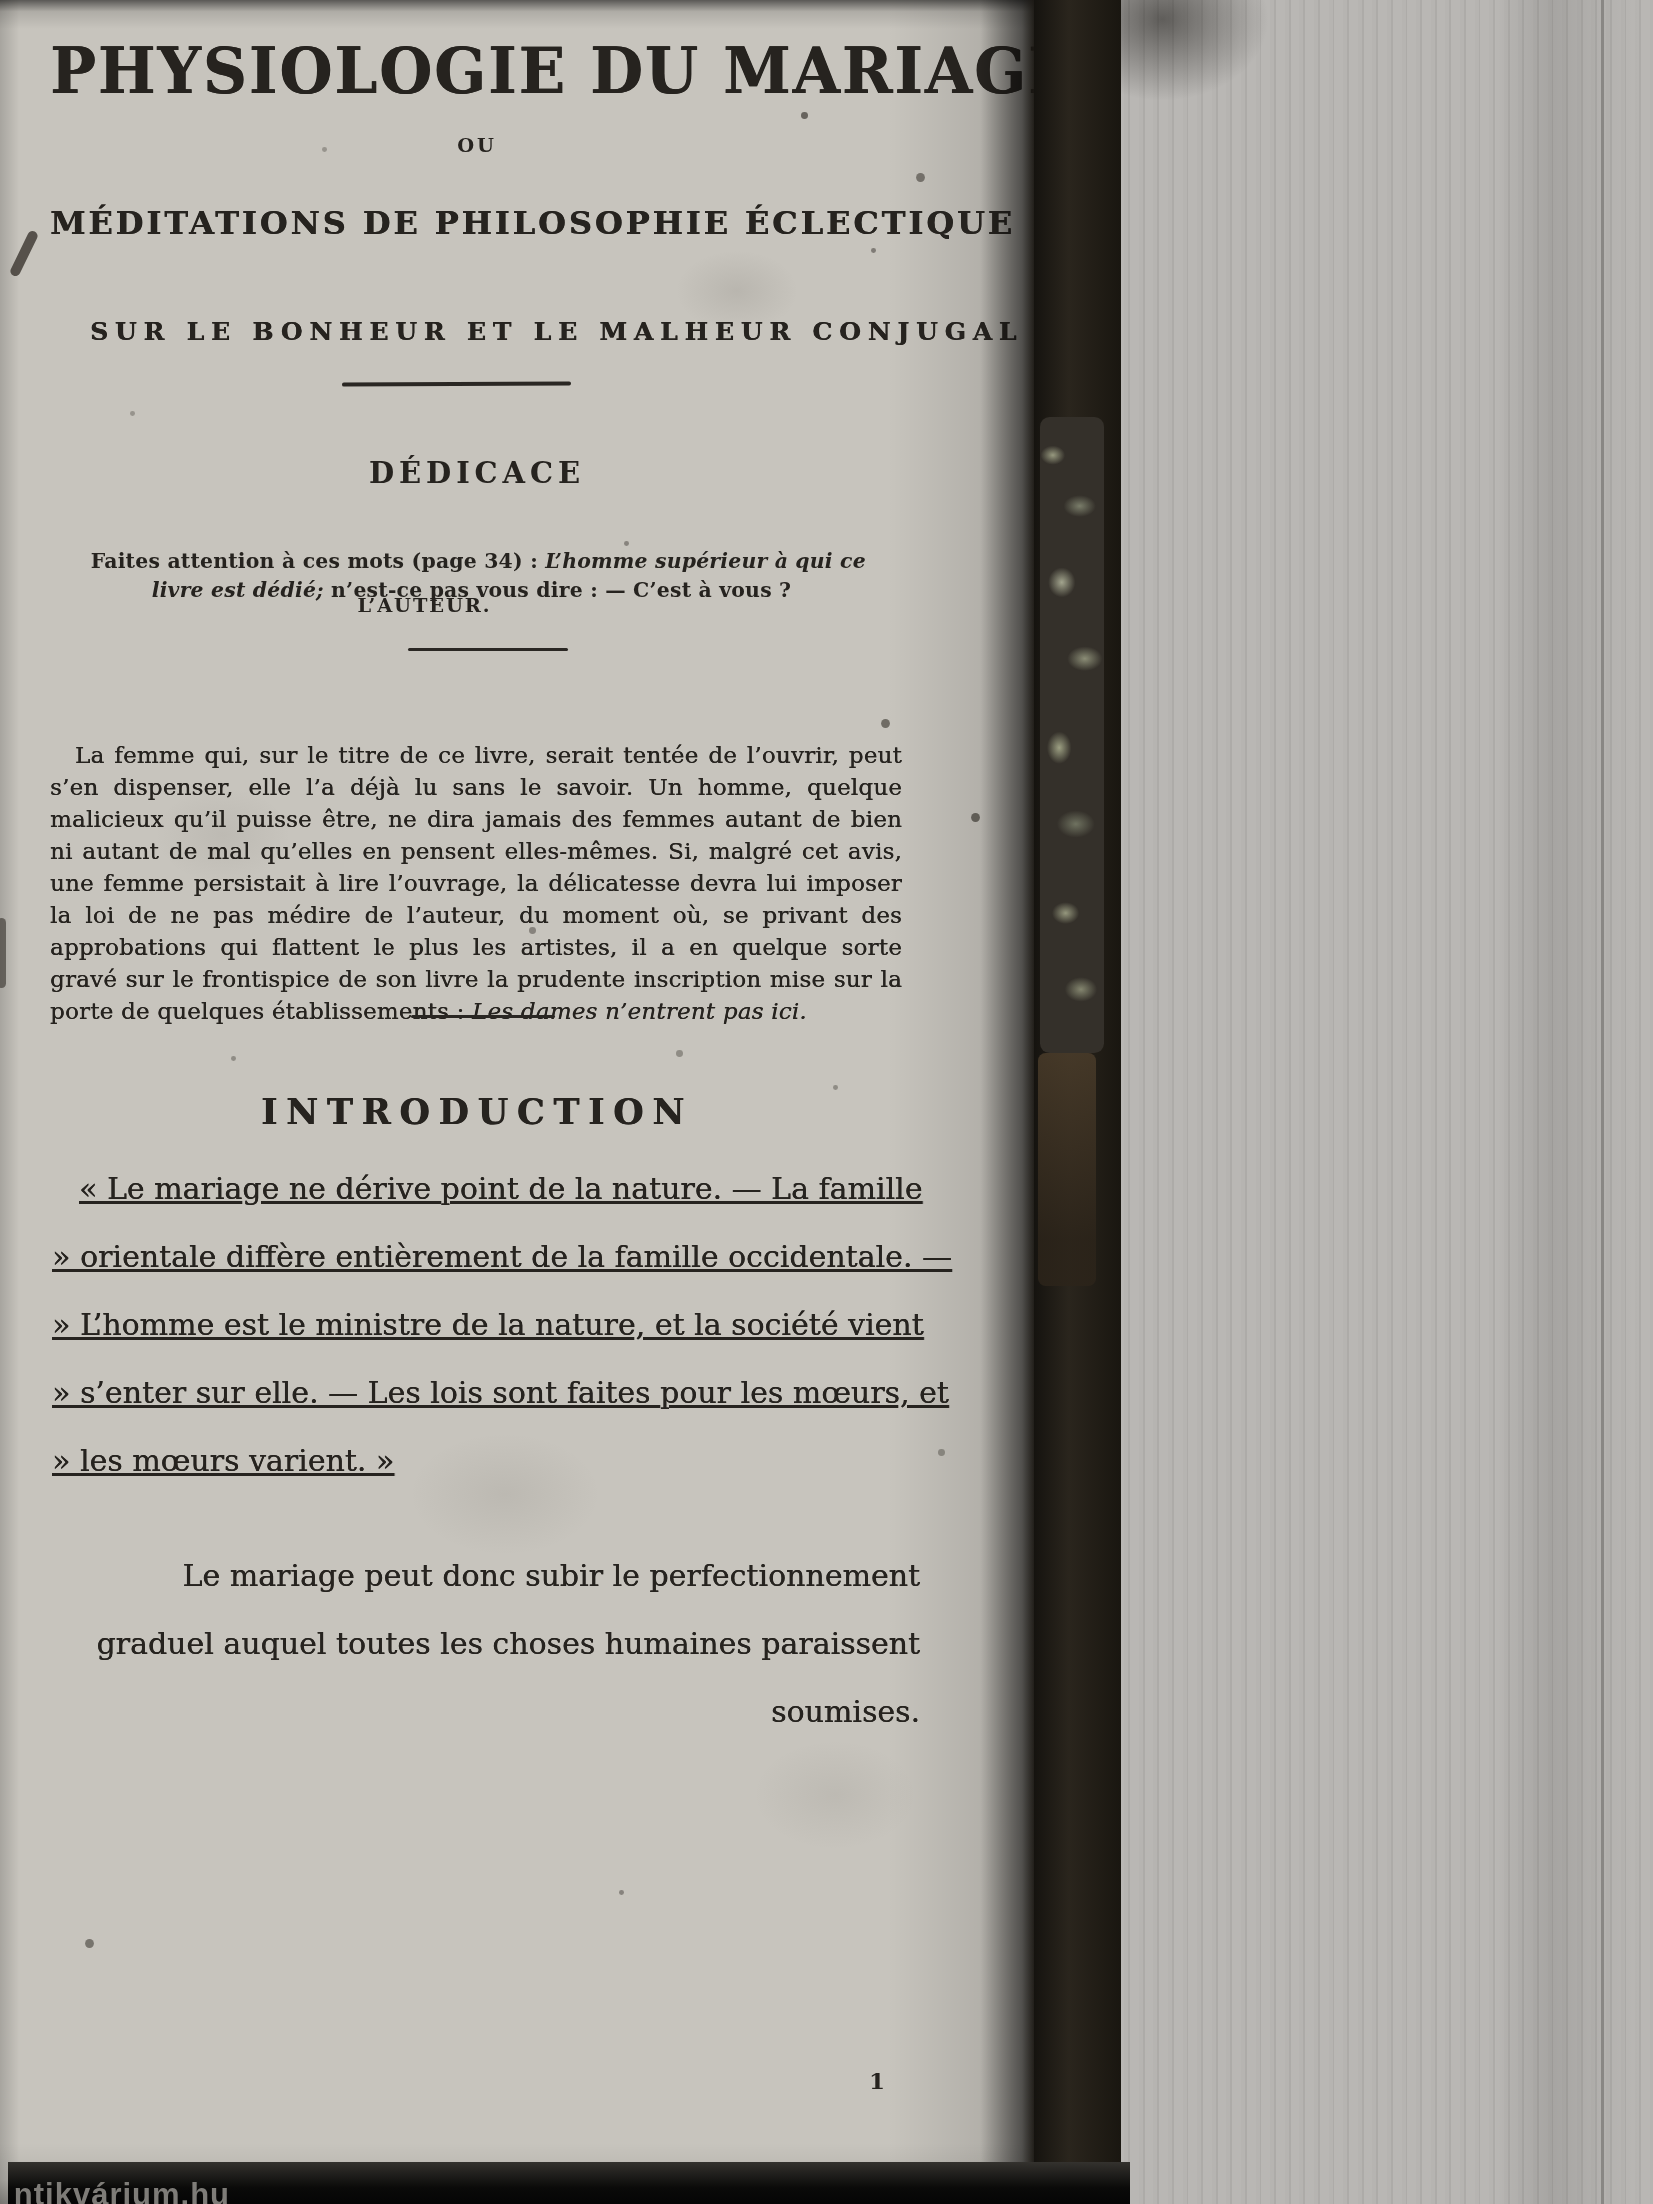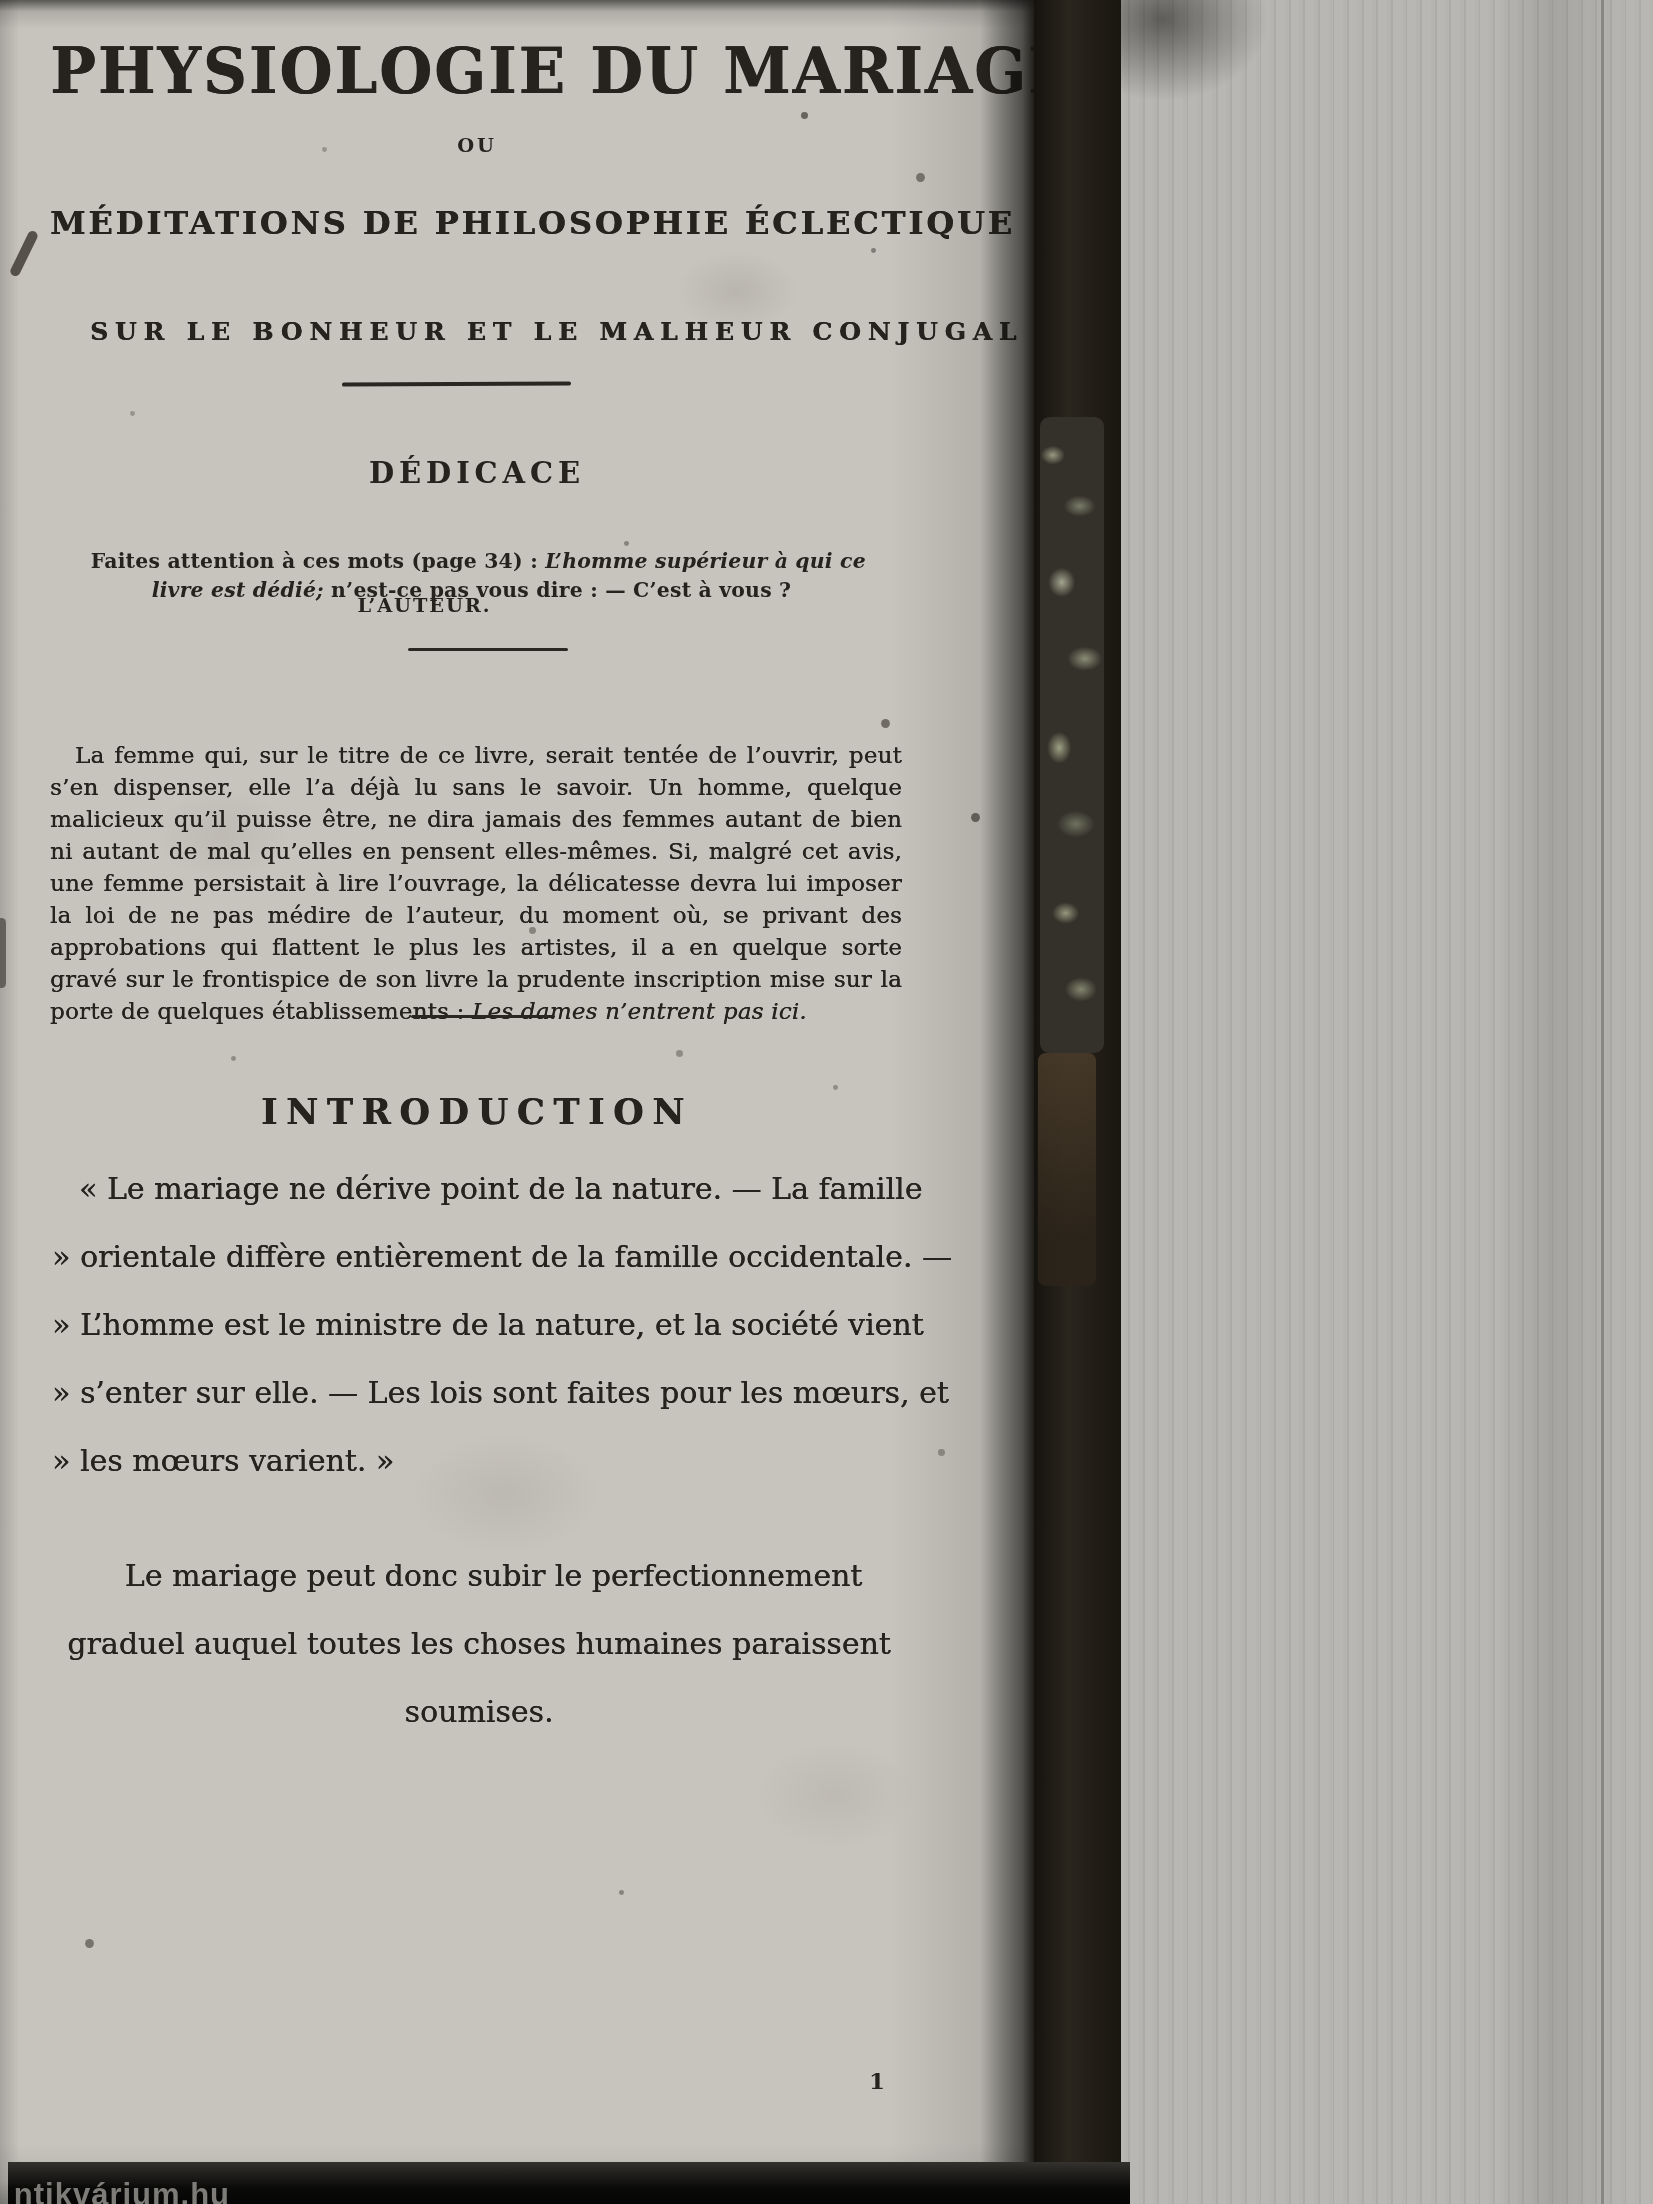--- a/index.html
+++ b/index.html
@@ -127,25 +127,25 @@
   }
   .ded-text i{font-weight:bold;}
   .signature{left:50px;top:594px;width:749px;text-align:center;font-size:19.4px;font-weight:bold;letter-spacing:1.9px;}
   .foreword{
     left:50px;top:716px;width:852px;font-size:23px;line-height:32px;
     text-align:justify;text-indent:25px;letter-spacing:0.2px;
     text-shadow:0.3px 0 0 currentColor;
   }
   .intro-h{top:1091px;font-size:35px;font-weight:bold;letter-spacing:8.7px;text-shadow:0.4px 0 0 currentColor;}
   .quote{left:52px;top:1155px;width:860px;font-size:30px;line-height:68px;text-shadow:0.3px 0 0 currentColor;}
-  .quote .qline{white-space:nowrap;}
+  .quote .qline{white-space:nowrap;text-decoration:underline;}
   .quote .qline:first-child{padding-left:27px;}
   .closing{
-    left:52px;top:1512px;width:854px;font-size:30px;line-height:68px;
-    text-indent:29px;text-align:center;text-shadow:0.3px 0 0 currentColor;
+    left:66px;top:1512px;width:854px;font-size:30px;line-height:68px;
+    text-indent:29px;text-align:right;text-shadow:0.3px 0 0 currentColor;
   }
   .pageno{left:50px;top:2067px;width:835px;text-align:right;font-size:23px;font-weight:bold;}
 </style>
 </head>
 <body>
 
 <div class="abs backdrop"></div>
 <div class="abs corner-smudge"></div>
 
 <div class="abs paper">

